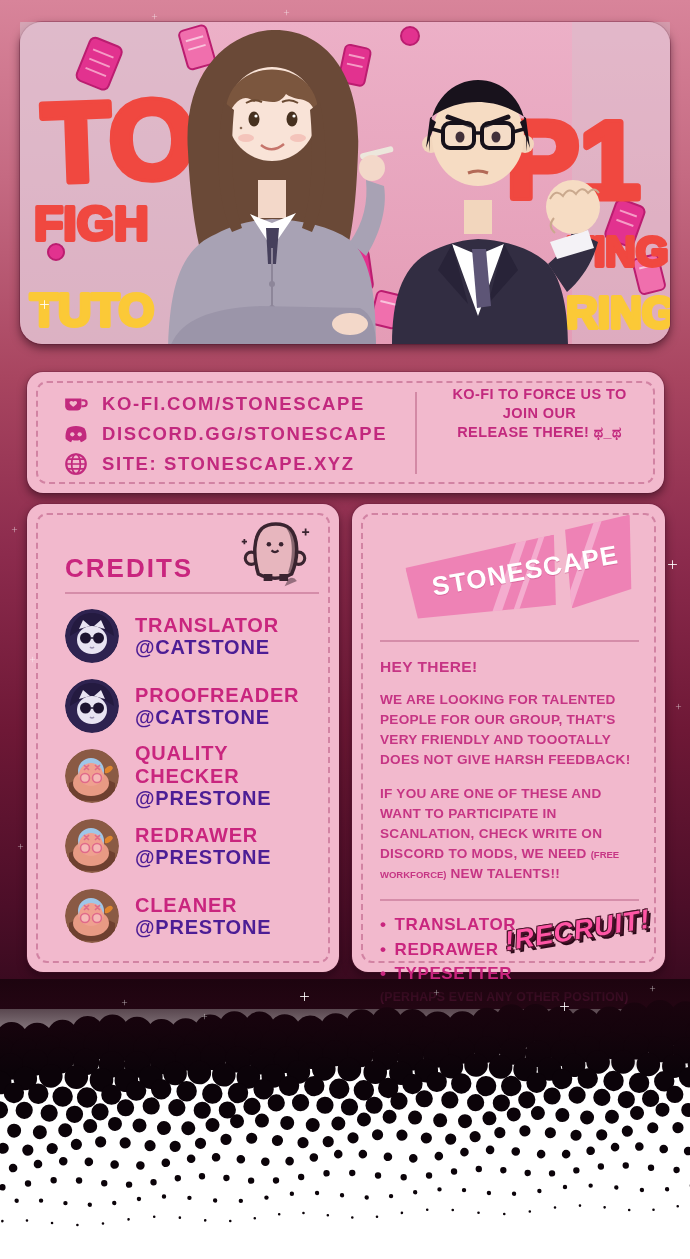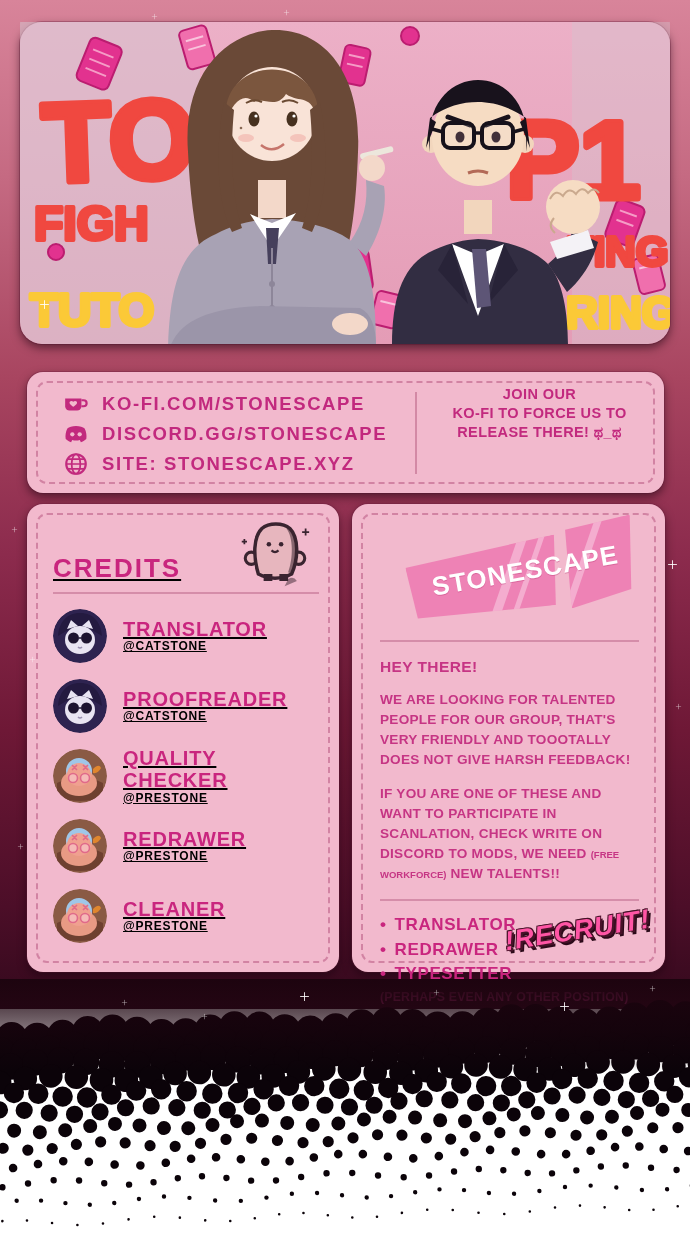--- a/index.html
+++ b/index.html
@@ -24,28 +24,28 @@
   .linkscard{left:27px;top:372px;width:637px;height:121px;}
   .links-inner{position:absolute;inset:0;display:flex;}
   .links-left{width:388px;padding:17px 0 0 36px;box-sizing:border-box;}
   .link-row{display:flex;align-items:center;gap:13px;height:30px;cursor:pointer;}
   .link-row span{font-size:18.5px;font-weight:bold;letter-spacing:1.6px;color:#c2297e;}
   .v-divider{position:absolute;left:388px;top:20px;width:1.5px;height:82px;background:rgba(165,65,105,.4);}
   .links-right{flex:1;padding-top:13px;text-align:center;color:#c2297e;font-weight:bold;font-size:14.5px;line-height:1.32;letter-spacing:.4px;}
   .links-right .blk2{margin-top:7px;}
   
   .creditscard{left:27px;top:504px;width:312px;height:468px;}
-  .credits-inner{position:absolute;inset:0;padding:22px 20px 0 26px;box-sizing:border-box;text-decoration:underline;}
+  .credits-inner{position:absolute;inset:0;padding:22px 20px 0 38px;box-sizing:border-box;}
   .credits-head{display:flex;justify-content:space-between;align-items:flex-end;height:62px;}
   .credits-title{font-size:26px;font-weight:bold;letter-spacing:2px;color:#c9257e;padding-bottom:4px;}
   .h-divider{height:1.5px;background:rgba(165,70,110,.38);margin-top:4px;}
   .member{display:flex;align-items:center;gap:16px;margin-top:15px;height:55px;}
   .member .txt{line-height:1.12;}
   .member .role{font-size:20px;font-weight:bold;letter-spacing:.8px;color:#c9257e;}
-  .member .handle{font-size:12px;font-weight:bold;letter-spacing:.8px;color:#000000;}
+  .member .handle{font-size:20px;font-weight:bold;letter-spacing:.8px;color:#4c1d95;}
   .avatar{width:54px;height:54px;border-radius:50%;flex:0 0 54px;}
   
   .recruitcard{left:352px;top:504px;width:313px;height:468px;}
   .recruit-inner{position:absolute;inset:0;padding:14px 26px 0 28px;box-sizing:border-box;color:#c63584;}
   .logo-wrap{position:relative;height:118px;}
   .logo-rot{position:absolute;left:28px;top:12px;width:228px;height:92px;transform:rotate(-9deg);}
   .ribbon{position:absolute;background:#ee82b5;}
   .ribbon .stripe{position:absolute;background:rgba(255,255,255,.35);transform:skewX(-28deg);}
   .rb1{left:0;top:10px;width:152px;height:70px;clip-path:polygon(0 14%,100% 0,94% 100%,3% 88%);}
   .rb2{left:158px;top:2px;width:72px;height:84px;clip-path:polygon(8% 6%,100% 0,86% 88%,0 100%);}
@@ -227,22 +227,22 @@
         <svg width="26" height="26" viewBox="0 0 24 24">
           <circle cx="12" cy="12" r="9" fill="none" stroke="#c2297e" stroke-width="2"></circle>
           <ellipse cx="12" cy="12" rx="4" ry="9" fill="none" stroke="#c2297e" stroke-width="1.6"></ellipse>
           <path d="M3,12 h18 M4.5,7.5 h15 M4.5,16.5 h15" stroke="#c2297e" stroke-width="1.6" fill="none"></path>
         </svg>
         <span>SITE: STONESCAPE.XYZ</span>
       </div>
     </div>
     <div class="v-divider"></div>
     <div class="links-right">
+      <div>KO-FI TO FORCE US TO</div>
       <div>JOIN OUR</div>
-      <div>KO-FI TO FORCE US TO</div>
       <div>RELEASE THERE! ಥ_ಥ</div>
     </div>
   </div>
 </div>
 
 <div class="card creditscard">
   <div class="credits-inner">
     <div class="credits-head">
       <div class="credits-title">CREDITS</div>
       <svg width="88" height="70" viewBox="0 0 90 80">

